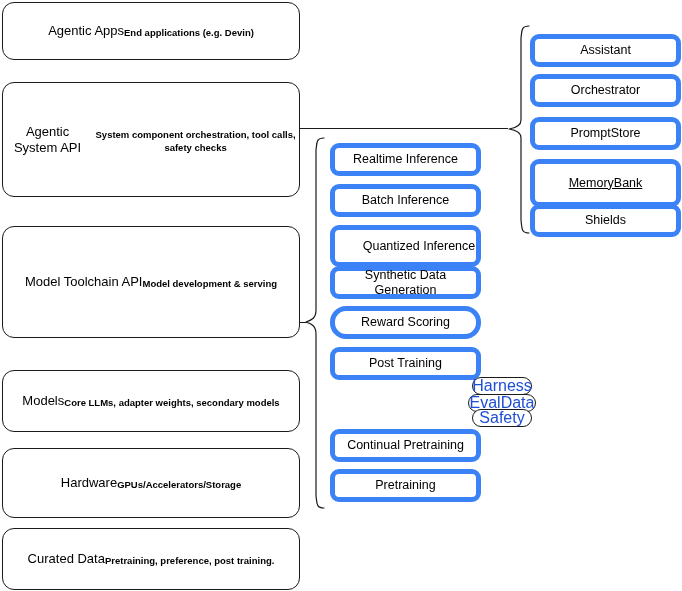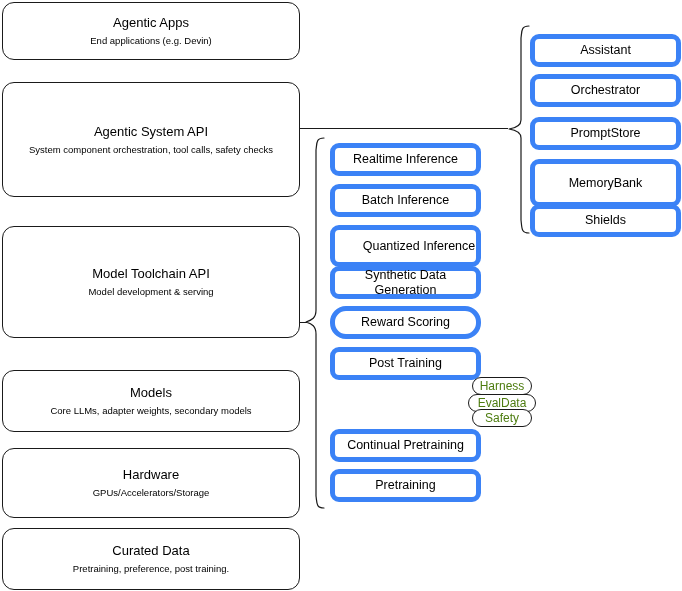--- a/index.html
+++ b/index.html
@@ -18,34 +18,36 @@
     overflow: hidden;
     background: #ffffff;
   }
   .layer-box {
     position: absolute;
     box-sizing: border-box;
     border: 1px solid #1a1a1a;
     border-radius: 12px;
     background: #ffffff;
     display: flex;
-    flex-direction: column;
+    flex-direction: row;
+    align-items: center;
     justify-content: center;
     text-align: center;
   }
   .layer-title {
     font-size: 13px;
     line-height: 16px;
     color: #000000;
   }
   .layer-sub {
     font-size: 9.5px;
     line-height: 13px;
     color: #000000;
     margin-top: 3px;
+    font-weight: bold;
   }
   .pill-box {
     position: absolute;
     box-sizing: border-box;
     border: 5px solid #3b82f6;
     border-radius: 9px;
     background: #ffffff;
     display: flex;
     align-items: center;
     justify-content: center;
@@ -57,23 +59,23 @@
   .badge {
     position: absolute;
     box-sizing: border-box;
     border: 1px solid #1a1a1a;
     border-radius: 999px;
     background: #ffffff;
     display: flex;
     align-items: center;
     justify-content: center;
     text-align: center;
-    font-size: 12px;
+    font-size: 16px;
     line-height: 14px;
-    color: #4d7c0f;
+    color: #1d4ed8;
     z-index: 5;
   }
   .brace-svg {
     position: absolute;
     overflow: visible;
   }
   .brace-svg path {
     fill: none;
     stroke: #1a1a1a;
     stroke-width: 1.2;
@@ -168,20 +170,20 @@
 
   <div class="pill-box" style="left:530px; top:34px; width:151px; height:33px;">
     <span>Assistant</span>
   </div>
   <div class="pill-box" style="left:530px; top:74px; width:151px; height:33px;">
     <span>Orchestrator</span>
   </div>
   <div class="pill-box" style="left:530px; top:117px; width:151px; height:33px;">
     <span>PromptStore</span>
   </div>
-  <div class="pill-box" style="left:530px; top:159px; width:151px; height:48px;">
+  <div class="pill-box" style="left:530px; top:159px; width:151px; height:48px;text-decoration:underline;">
     <span>MemoryBank</span>
   </div>
   <div class="pill-box" style="left:530px; top:204px; width:151px; height:33px;">
     <span>Shields</span>
   </div>
 
 </div>
 
 </body></html>

